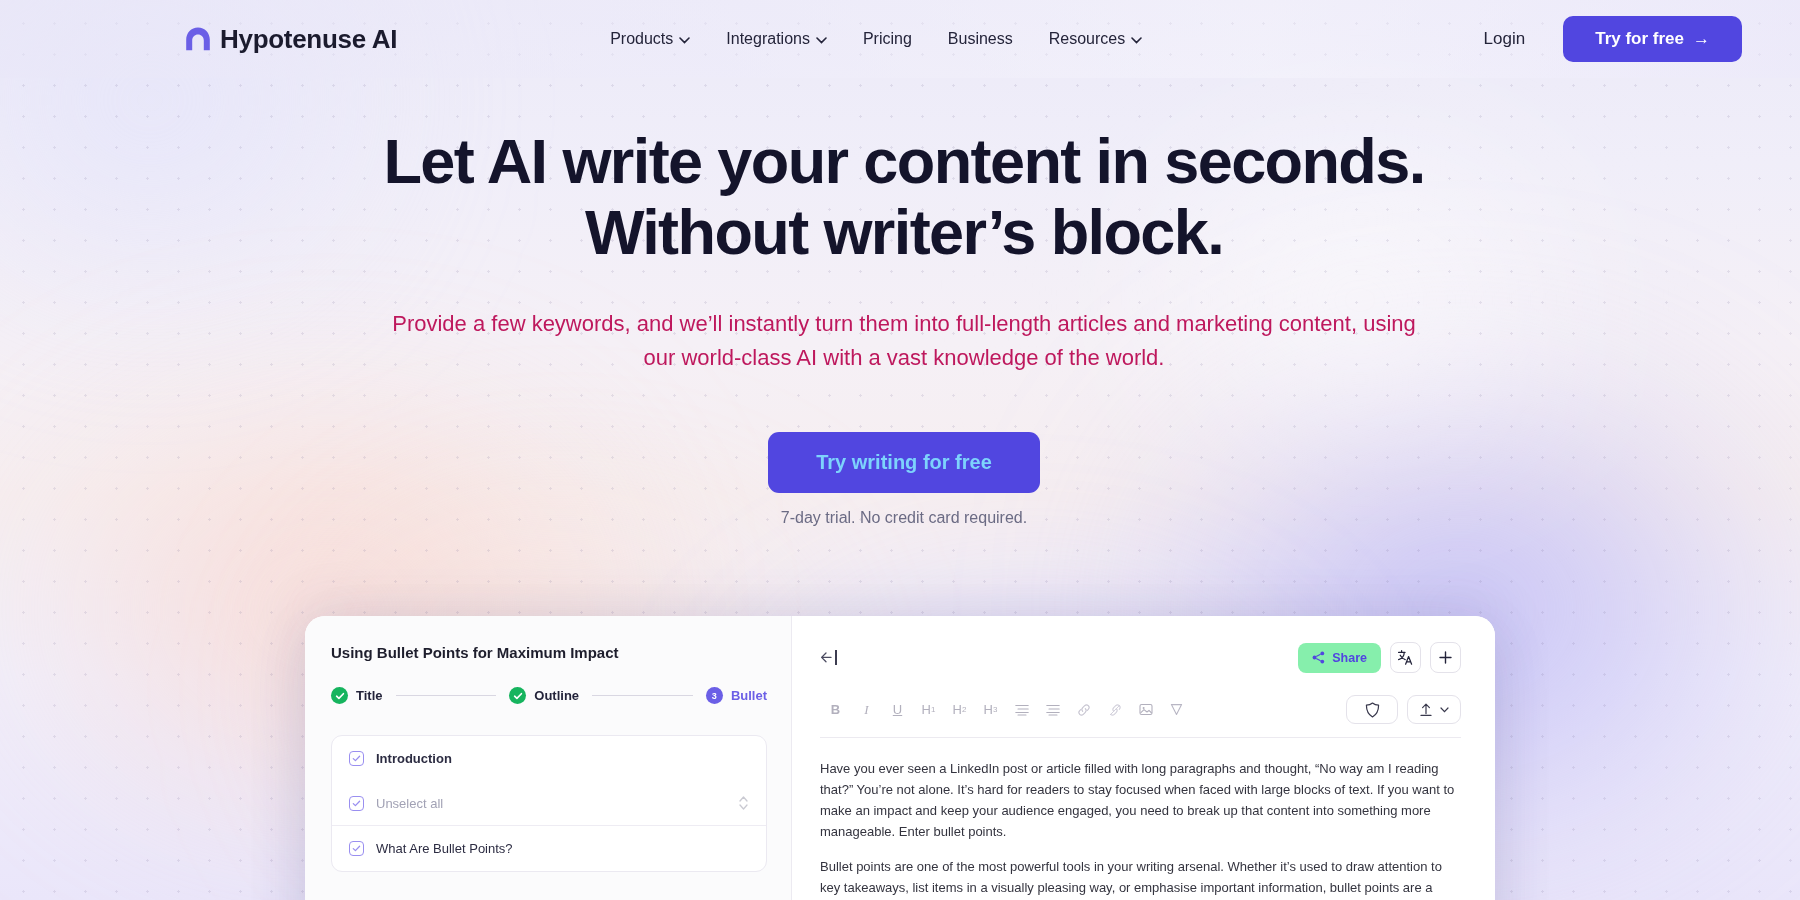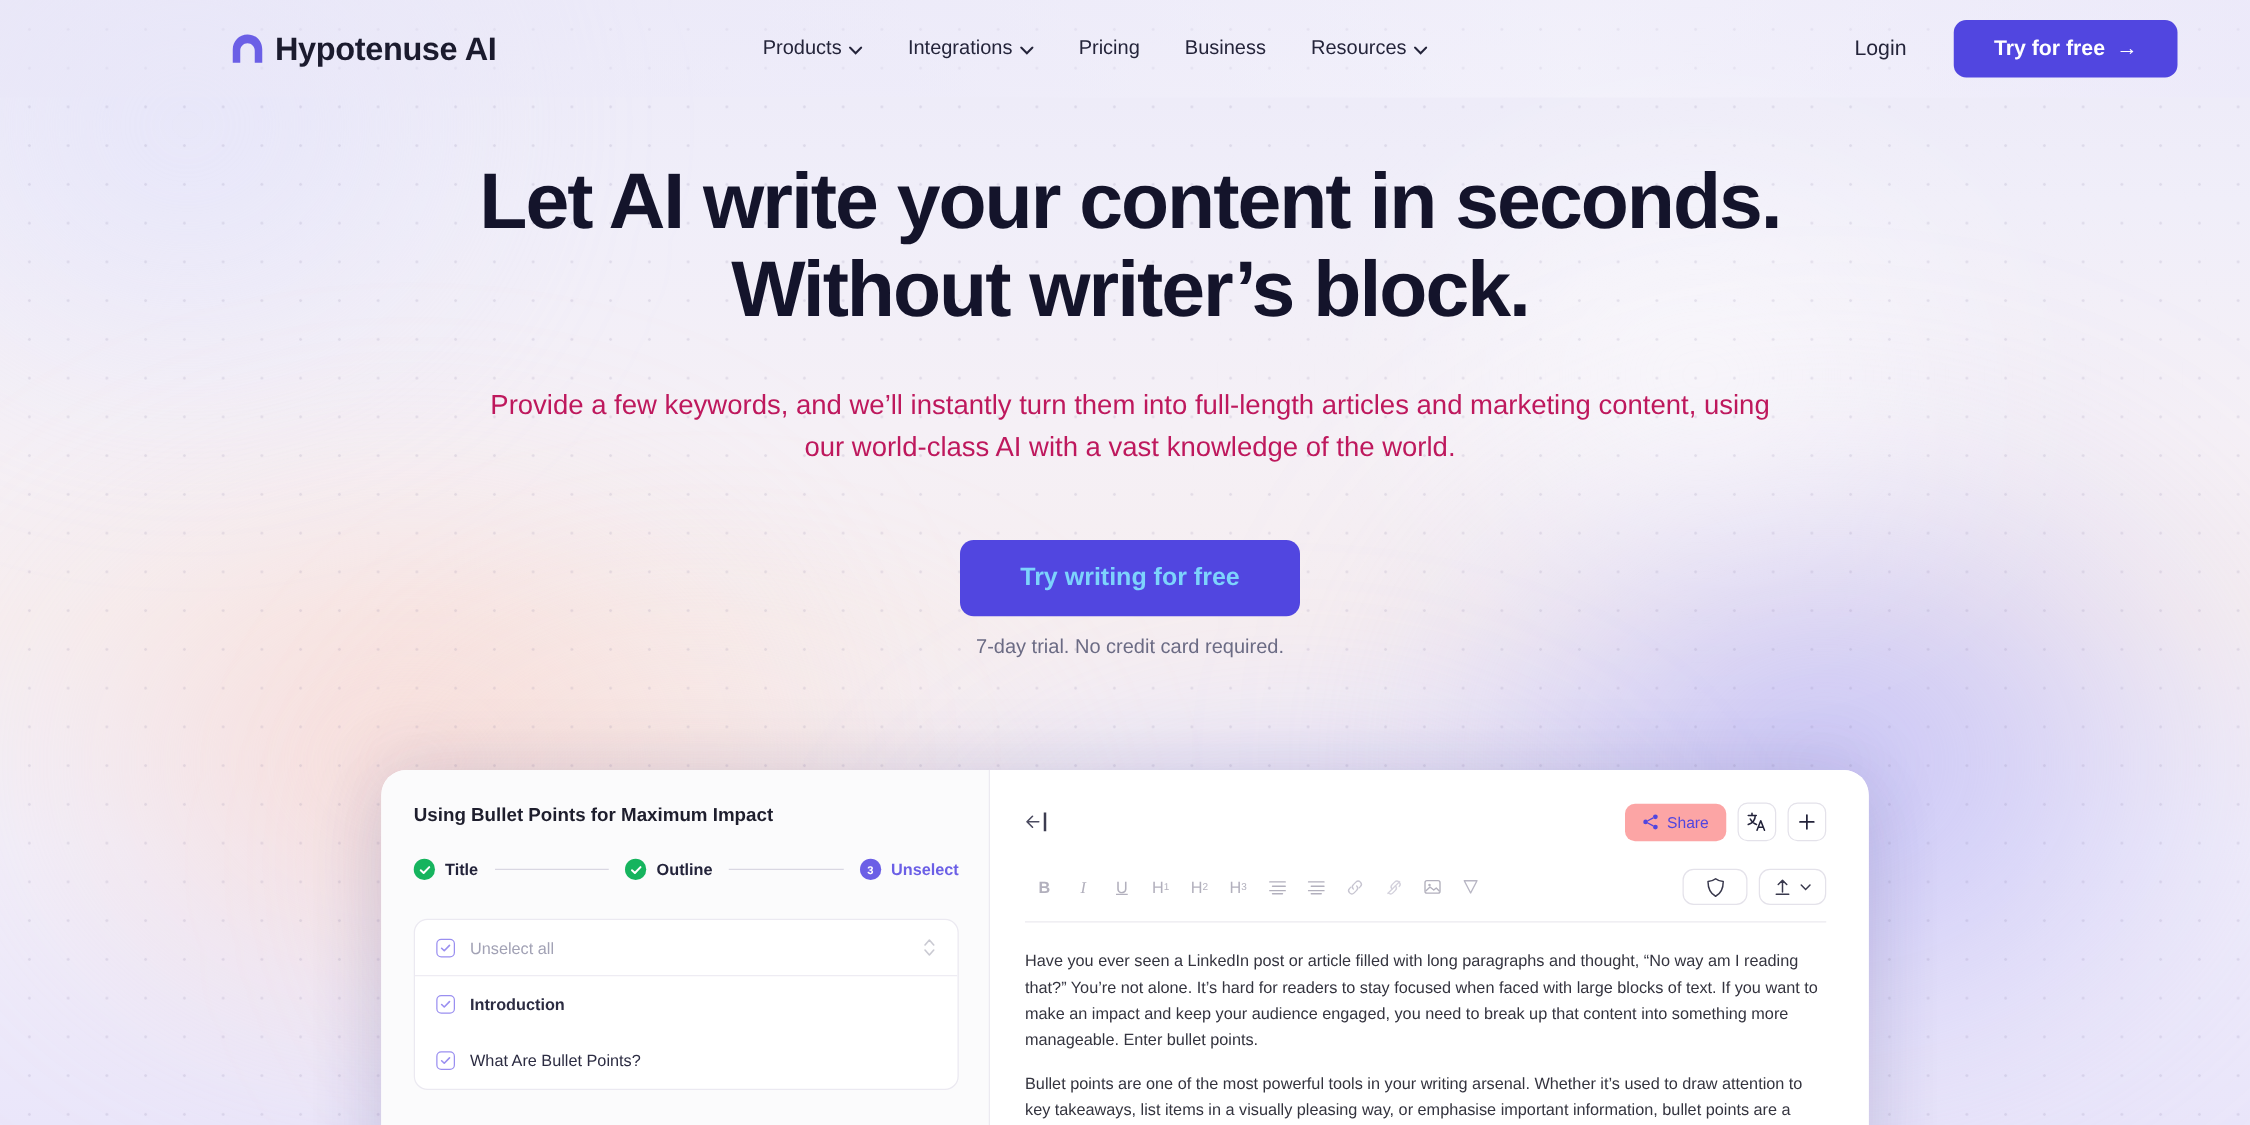--- a/index.html
+++ b/index.html
@@ -323,30 +323,30 @@
     width: 1.5px; height: 15px;
     background: #3c3c50;
   }
   .topbar-right {
     margin-left: auto;
     display: flex;
     align-items: center;
     gap: 9px;
   }
   .share-btn {
-    background: #fca5a5;
+    background: #86efac;
     color: #5146e0;
     border: none;
     border-radius: 8px;
     padding: 8px 14px;
     display: flex;
     align-items: center;
     gap: 7px;
     font-size: 12.5px;
-    font-weight: normal;
+    font-weight: bold;
     cursor: pointer;
     font-family: "Liberation Sans", sans-serif;
   }
   .icon-btn {
     width: 31px; height: 31px;
     border: 1px solid #e4e2ea;
     border-radius: 8px;
     background: #fff;
     display: flex;
     align-items: center;
@@ -493,44 +493,44 @@
                 <path d="M1.6 5.2 L3.9 7.4 L8.4 2.7" stroke="#fff" stroke-width="1.6" fill="none" stroke-linecap="round" stroke-linejoin="round"></path>
               </svg>
           </span>
           <span class="step-label">Outline</span>
         </div>
         <div class="step-line"></div>
         <div class="step">
           <span class="step-dot active">
             <span class="step-num">3</span>
           </span>
-          <span class="step-label active">Unselect</span>
+          <span class="step-label active">Bullet</span>
         </div>
       </div>
 
       <div class="checklist">
+        <div class="check-row">
+          <span class="cbox">
+            <svg width="9" height="9" viewBox="0 0 9 9">
+                <path d="M1.3 4.6 L3.4 6.6 L7.6 2.3" stroke="#9a8ff0" stroke-width="1.3" fill="none" stroke-linecap="round" stroke-linejoin="round"></path>
+              </svg>
+          </span>
+          <span class="check-text bold">Introduction</span>
+        </div>
         <div class="check-row header">
           <span class="cbox">
             <svg width="9" height="9" viewBox="0 0 9 9">
                 <path d="M1.3 4.6 L3.4 6.6 L7.6 2.3" stroke="#9a8ff0" stroke-width="1.3" fill="none" stroke-linecap="round" stroke-linejoin="round"></path>
               </svg>
           </span>
           <span class="check-text muted">Unselect all</span>
           <svg class="sort-icon" viewBox="0 0 11 16">
             <path d="M2 6 L5.5 2 L9 6" stroke="#8a8a9c" stroke-width="1.3" fill="none" stroke-linecap="round" stroke-linejoin="round"></path>
             <path d="M2 10 L5.5 14 L9 10" stroke="#8a8a9c" stroke-width="1.3" fill="none" stroke-linecap="round" stroke-linejoin="round"></path>
           </svg>
-        </div>
-        <div class="check-row">
-          <span class="cbox">
-            <svg width="9" height="9" viewBox="0 0 9 9">
-                <path d="M1.3 4.6 L3.4 6.6 L7.6 2.3" stroke="#9a8ff0" stroke-width="1.3" fill="none" stroke-linecap="round" stroke-linejoin="round"></path>
-              </svg>
-          </span>
-          <span class="check-text bold">Introduction</span>
         </div>
         <div class="check-row">
           <span class="cbox">
             <svg width="9" height="9" viewBox="0 0 9 9">
                 <path d="M1.3 4.6 L3.4 6.6 L7.6 2.3" stroke="#9a8ff0" stroke-width="1.3" fill="none" stroke-linecap="round" stroke-linejoin="round"></path>
               </svg>
           </span>
           <span class="check-text">What Are Bullet Points?</span>
         </div>
       </div>

